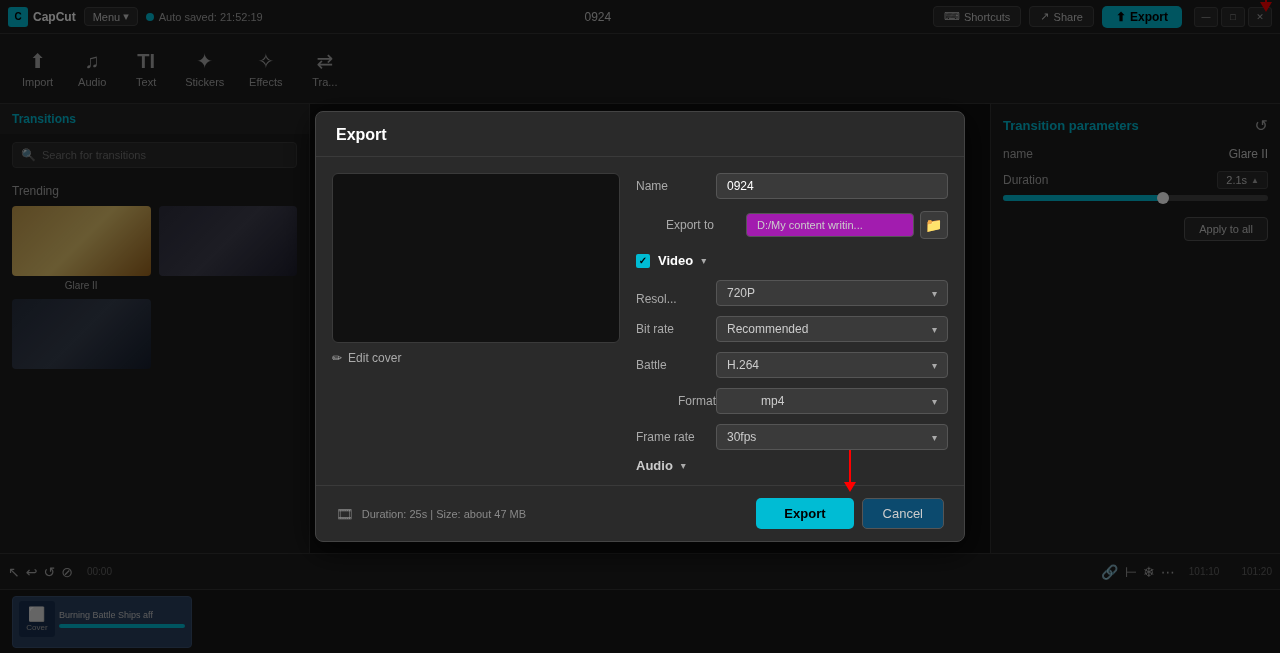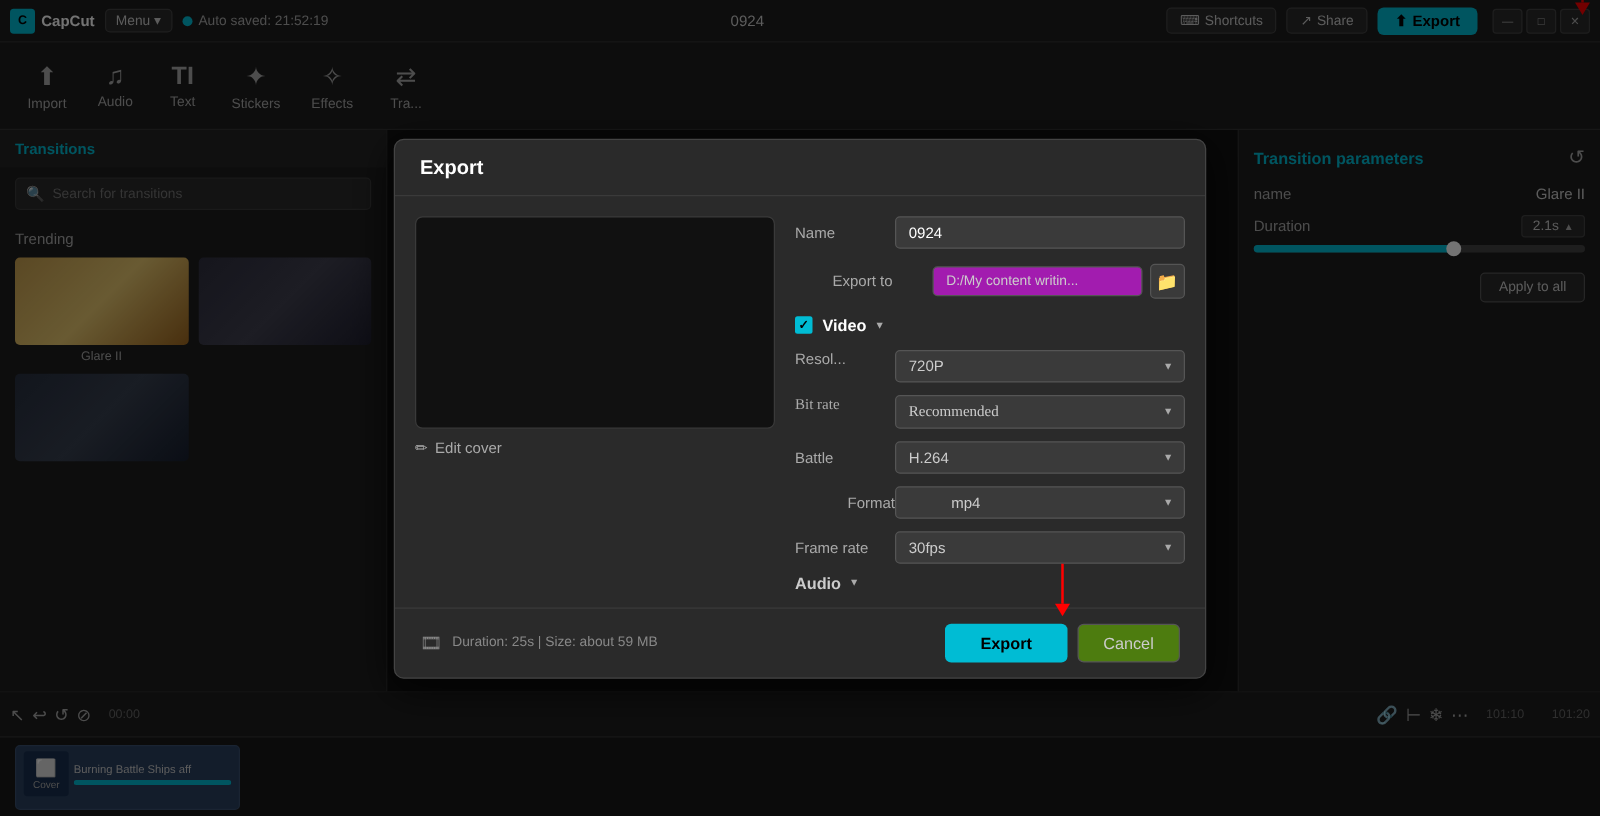--- a/index.html
+++ b/index.html
@@ -207,29 +207,29 @@
             </button>
           </div>
         </div>
 
         <div style="display:flex;align-items:center;gap:8px;margin-bottom:12px;">
           <div style="width:14px;height:14px;background:#00bcd4;border-radius:2px;display:flex;align-items:center;justify-content:center;color:#000;font-size:10px;font-weight:900;cursor:pointer;">✓</div>
           <span style="color:#fff;font-size:13px;font-weight:600;">Video</span>
           <span style="color:#aaa;font-size:10px;cursor:pointer;">▾</span>
         </div>
 
-        <div style="display:flex;align-items:flex-start;margin-bottom:10px;">
+        <div style="display:flex;align-items:flex-end;margin-bottom:10px;">
           <span style="width:80px;color:#aaa;font-size:12px;">Resol...</span>
           <div style="flex:1;display:flex;align-items:center;background:#3a3a3a;border:1px solid #555;border-radius:4px;padding:5px 10px;cursor:pointer;">
             <span style="flex:1;color:#ccc;font-size:12px;">720P</span>
             <span style="color:#aaa;font-size:10px;">▾</span>
           </div>
         </div>
 
-        <div style="display:flex;margin-bottom:10px;font-family:Liberation Serif, serif;">
+        <div style="display:flex;align-items:center;margin-bottom:10px;">
           <span style="width:80px;color:#aaa;font-size:12px;">Bit rate</span>
           <div style="flex:1;display:flex;align-items:center;background:#3a3a3a;border:1px solid #555;border-radius:4px;padding:5px 10px;cursor:pointer;">
             <span style="flex:1;color:#ccc;font-size:12px;">Recommended</span>
             <span style="color:#aaa;font-size:10px;">▾</span>
           </div>
         </div>
 
         <div style="display:flex;align-items:center;margin-bottom:10px;">
           <span style="width:80px;color:#aaa;font-size:12px;">Battle</span>
           <div style="flex:1;display:flex;align-items:center;background:#3a3a3a;border:1px solid #555;border-radius:4px;padding:5px 10px;cursor:pointer;">
@@ -258,26 +258,26 @@
         <div style="display:flex;align-items:center;gap:8px;cursor:pointer;margin-bottom:4px;">
           <span style="color:#ccc;font-size:13px;font-weight:600;">Audio</span>
           <span style="color:#aaa;font-size:10px;">▾</span>
         </div>
       </div>
     </div>
 
     <div style="display:flex;align-items:center;justify-content:space-between;padding:12px 20px;border-top:1px solid #3a3a3a;position:relative;">
       <div style="display:flex;align-items:center;gap:8px;color:#888;font-size:11px;">
         <span style="font-size:14px;">🎞</span>
-        <span>Duration: 25s | Size: about 59 MB</span>
+        <span>Duration: 25s | Size: about 47 MB</span>
       </div>
       <div style="display:flex;gap:8px;position:relative;">
 
         <div style="position:absolute;top:-48px;left:50%;transform:translateX(-50%);display:flex;flex-direction:column;align-items:center;">
           <div style="width:2px;height:32px;background:red;"></div>
           <div style="width:0;height:0;border-left:6px solid transparent;border-right:6px solid transparent;border-top:10px solid red;"></div>
         </div>
         <button style="background:#00bcd4;border:none;color:#000;padding:7px 28px;border-radius:5px;font-size:13px;font-weight:700;cursor:pointer;">Export</button>
-        <button style="background:#4d7c0f;border:1px solid #555;color:#ccc;padding:7px 20px;border-radius:5px;font-size:13px;cursor:pointer;">Cancel</button>
+        <button style="background:#0c4a6e;border:1px solid #555;color:#ccc;padding:7px 20px;border-radius:5px;font-size:13px;cursor:pointer;">Cancel</button>
       </div>
     </div>
   </div>
 </div>
 
 </body></html>

